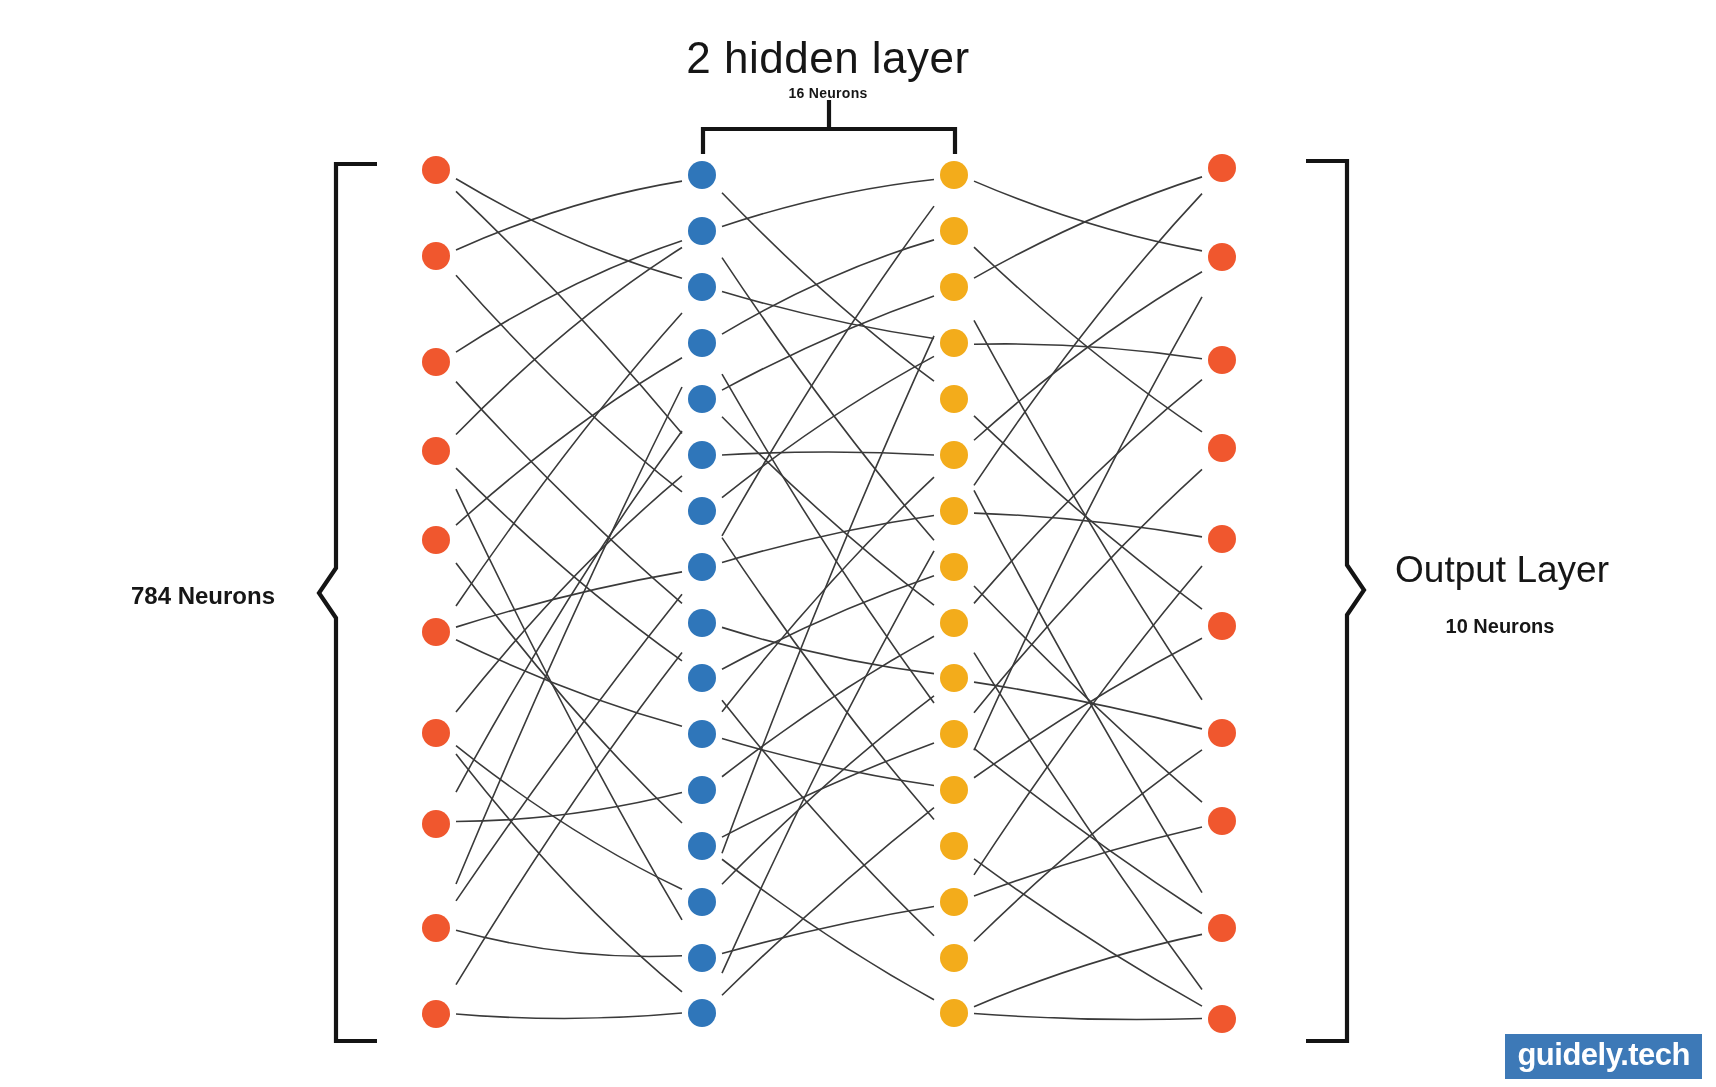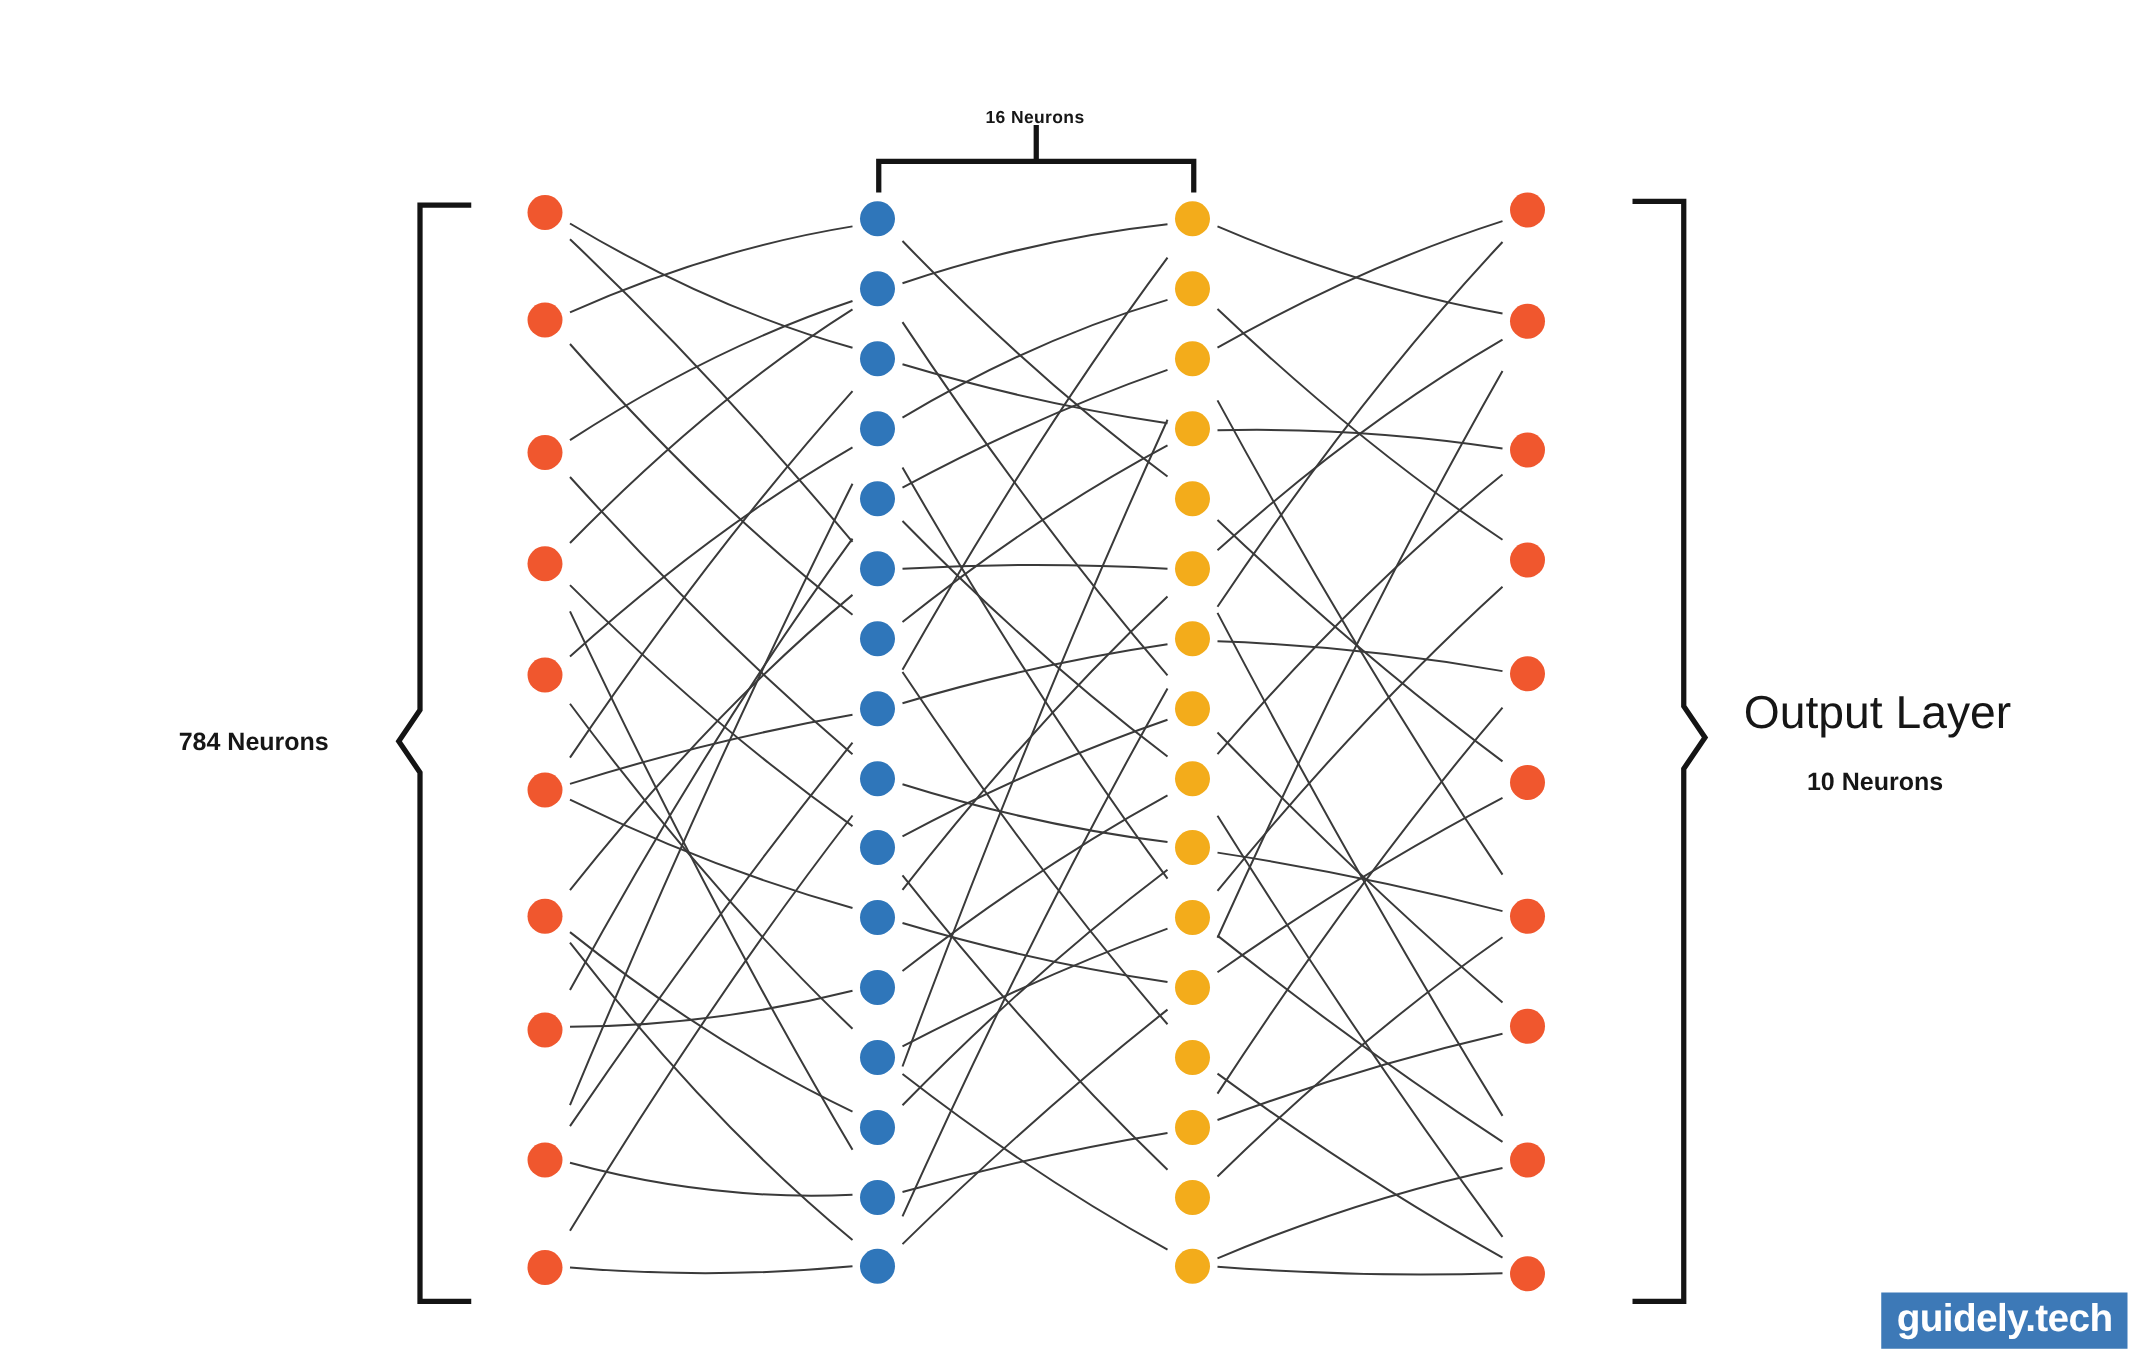--- a/index.html
+++ b/index.html
@@ -11,21 +11,21 @@
     font-family:"Liberation Sans", sans-serif;
     color:#161616;
   }
   svg#net{position:absolute;left:0;top:0;}
   .edge{fill:none;stroke:var(--edge,#3a3a3a);stroke-width:1.6px;}
   .bracket{fill:none;stroke:var(--bracket,#141414);stroke-width:4.2px;stroke-linejoin:miter;stroke-linecap:butt;}
   .lbl{position:absolute;text-align:center;line-height:1.1;}
   #hidden-title{left:828px;top:34px;transform:translateX(-50%);font-size:44px;letter-spacing:.5px;}
   #hidden-sub{left:828px;top:86px;transform:translateX(-50%);font-size:14px;font-weight:bold;letter-spacing:.3px;}
   #input-title{left:203px;top:536px;transform:translateX(-50%);font-size:37px;white-space:nowrap;}
-  #input-sub{left:203px;top:583px;transform:translateX(-50%);font-size:20px;font-weight:bold;}
+  #input-sub{left:203px;top:583px;transform:translateX(-50%);font-size:24px;font-weight:bold;}
   #output-title{left:1502px;top:550px;transform:translateX(-50%);font-size:37px;white-space:nowrap;text-align:center;}
   #output-sub{left:1500px;top:598px;transform:translateX(-50%);font-size:20px;font-weight:bold;margin-top:17px;}
   #logo{
     position:absolute;right:14px;bottom:8px;
     background:var(--logo_bg,#3d79b7);color:var(--logo_fg,#ffffff);
     font-size:31px;font-weight:bold;letter-spacing:-0.5px;
     padding:3px 12px 6px 12px;
   }
 </style>
 </head>
@@ -162,20 +162,21 @@
         <circle cx="1222" cy="733" r="14" fill="#f0572e"></circle>
         <circle cx="1222" cy="821" r="14" fill="#f0572e"></circle>
         <circle cx="1222" cy="928" r="14" fill="#f0572e"></circle>
         <circle cx="1222" cy="1019" r="14" fill="#f0572e"></circle>
       </g>
     <path class="bracket" d="M377,164 L336,164 L336,568 L319,593 L336,618 L336,1041 L377,1041"></path>
     <path class="bracket" d="M1306,161 L1347,161 L1347,565 L1364,590 L1347,615 L1347,1041 L1306,1041"></path>
     <path class="bracket" d="M703,154 L703,129 L955,129 L955,154 M829,129 L829,100"></path>
   </svg>
 
+  <div class="lbl" id="hidden-title">2 hidden layer</div>
   <div class="lbl" id="hidden-sub">16 Neurons</div>
 
   <div class="lbl" id="input-sub">784 Neurons</div>
 
   <div class="lbl" id="output-title">Output Layer</div>
   <div class="lbl" id="output-sub">10 Neurons</div>
 
   <div id="logo">guidely.tech</div>
 </div>
 

